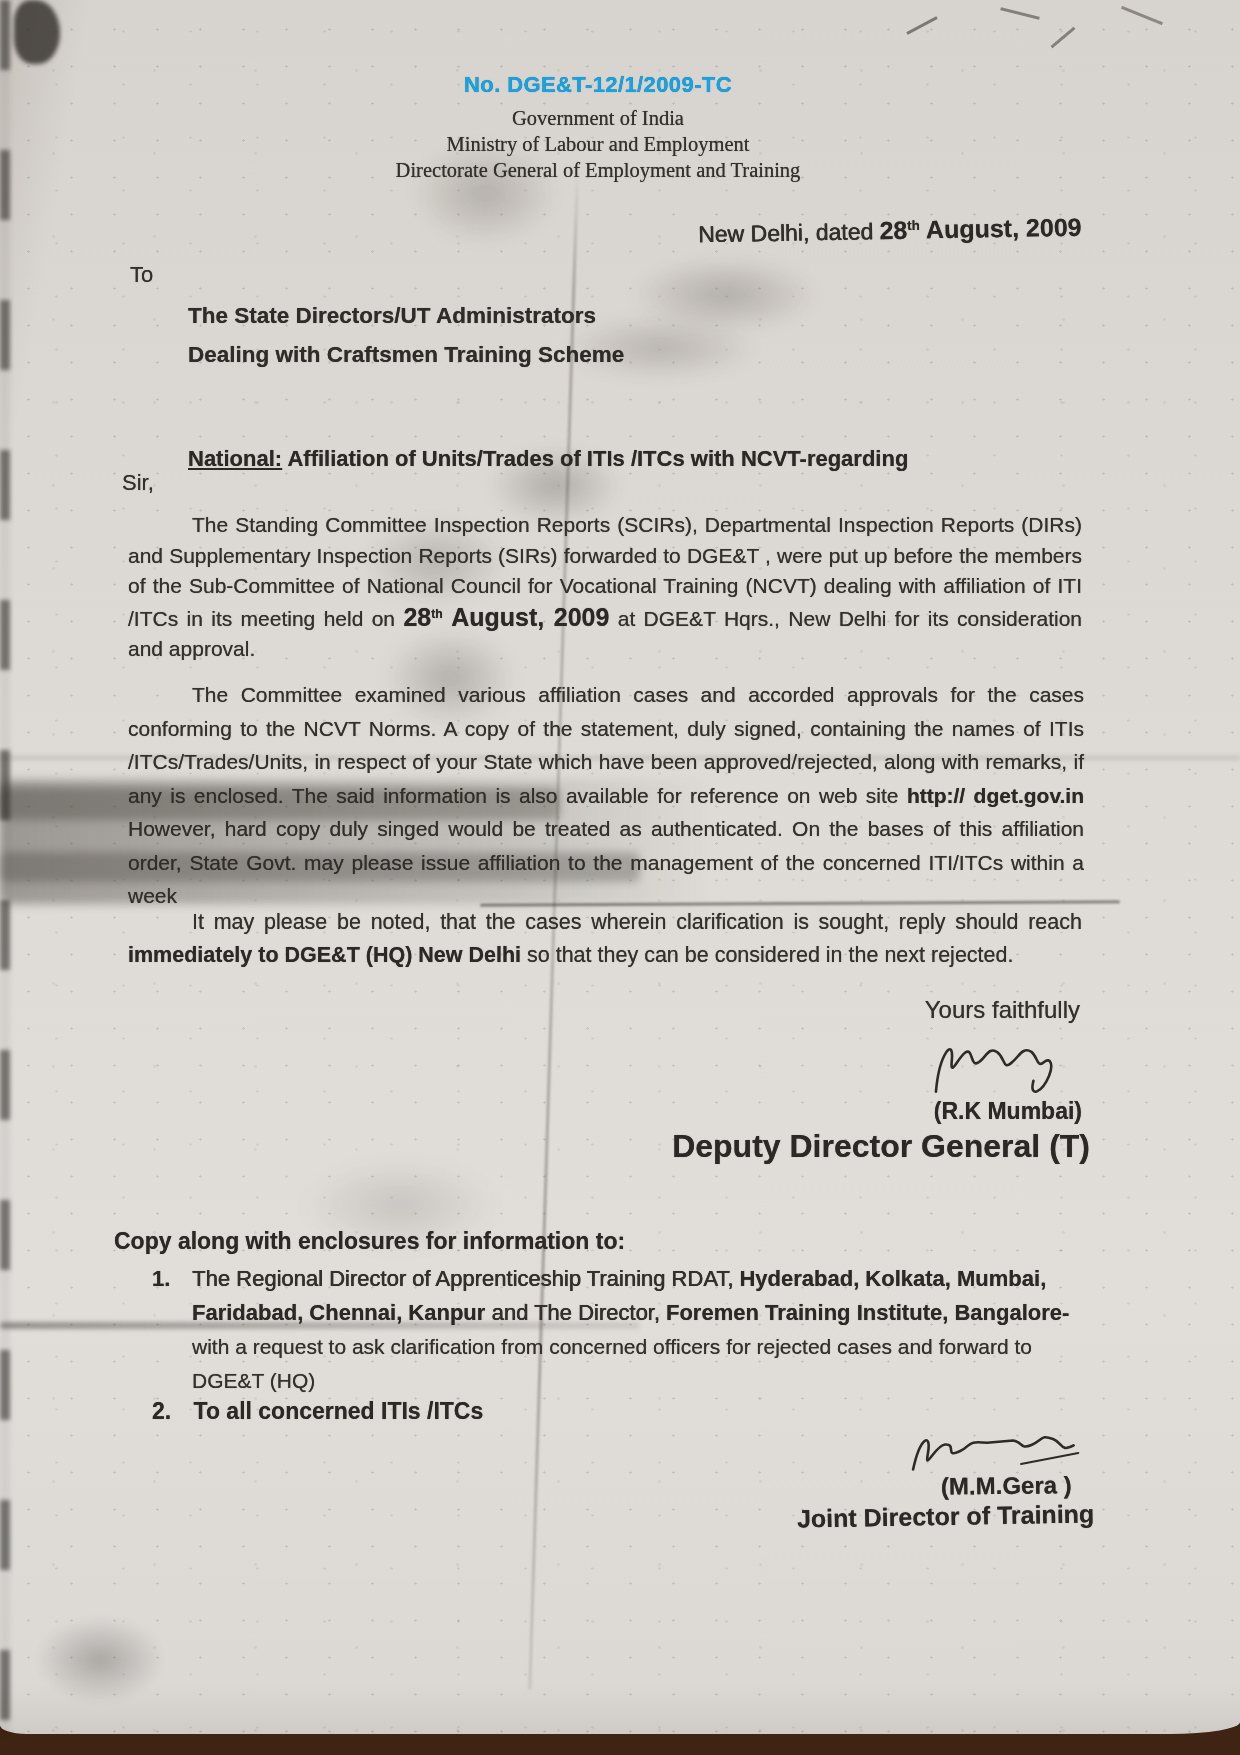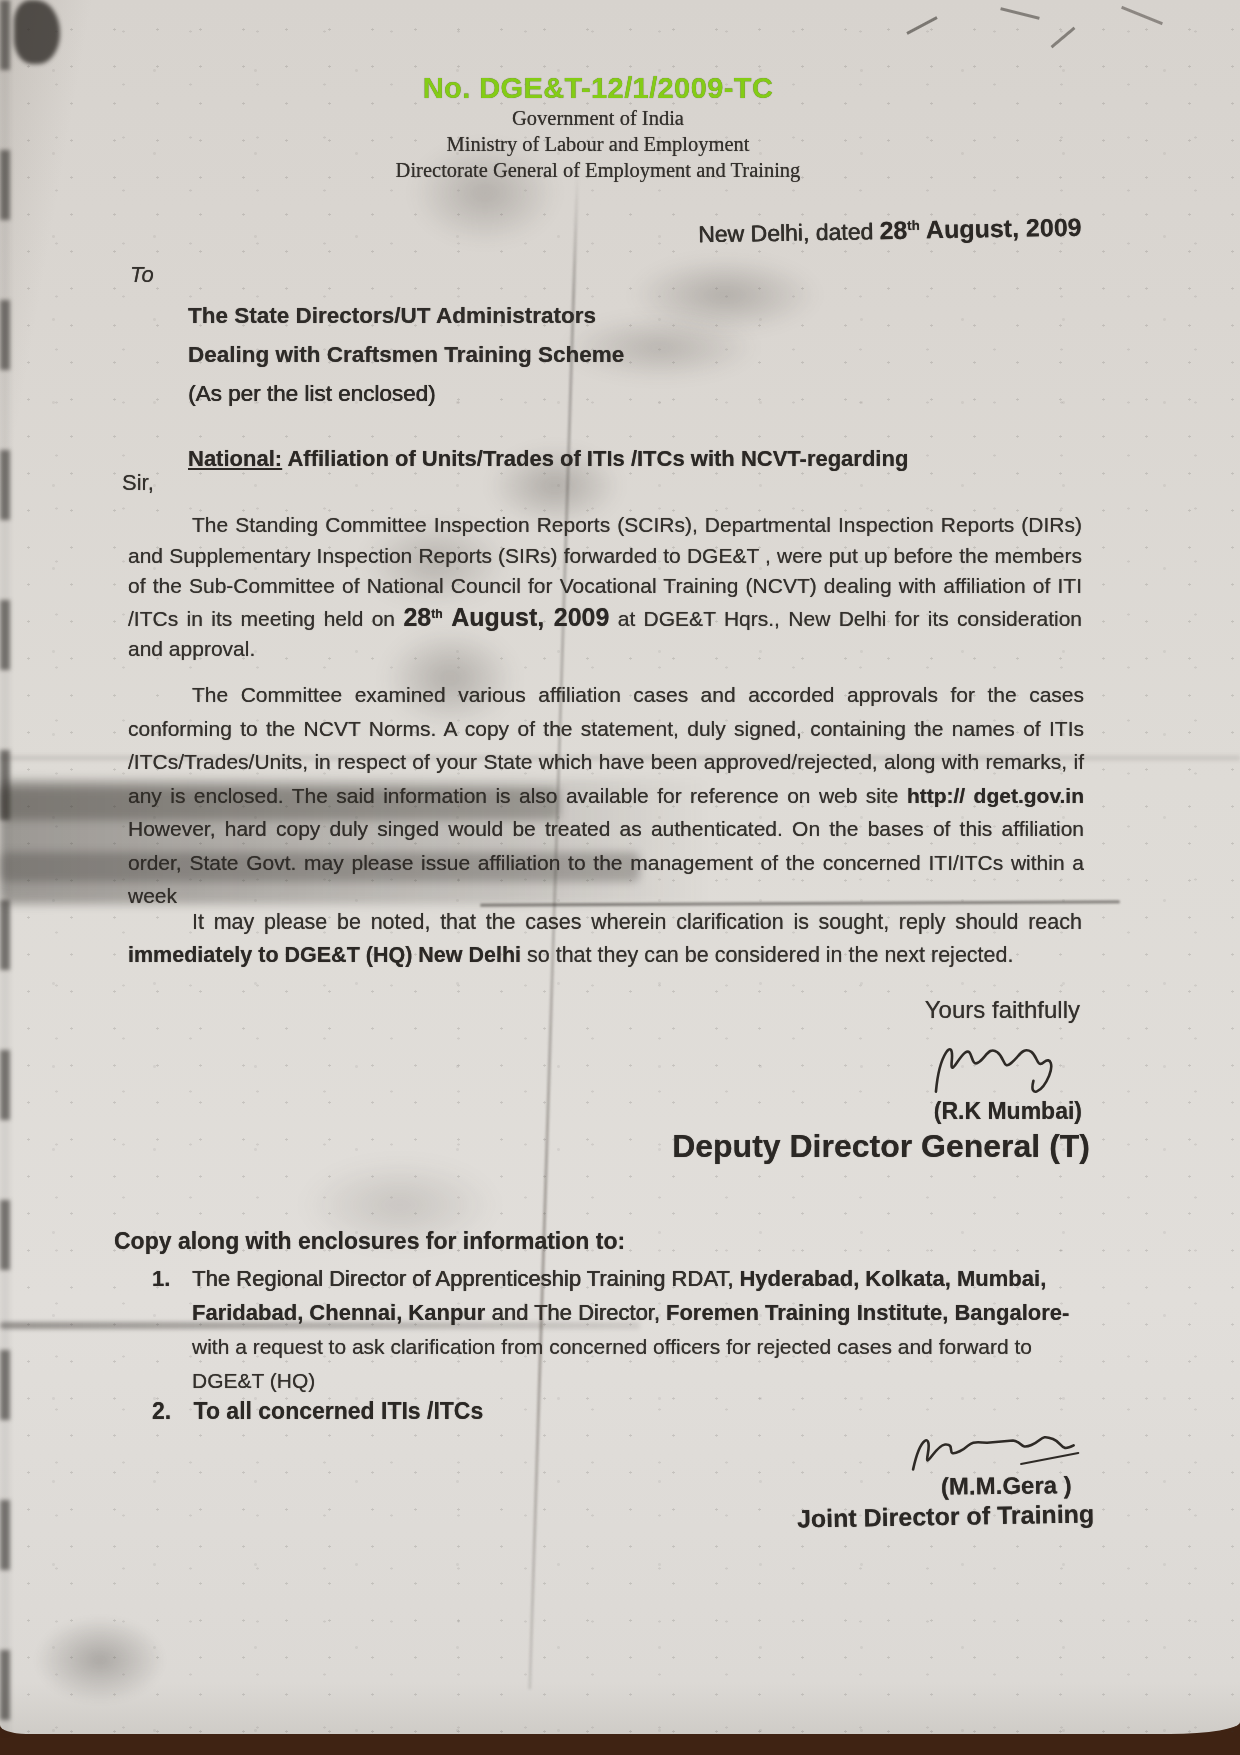--- a/index.html
+++ b/index.html
@@ -37,38 +37,37 @@
   .underline-link{}
   svg.sig{position:absolute;overflow:visible;}
   svg.sig path{fill:none;stroke:#2e2a26;stroke-linecap:round;stroke-linejoin:round;}
 </style>
 </head>
 <body>
 
 <div class="paper"></div>
 <div class="speckle"></div>
 
-<div class="txt center" style="top:72px;left:0;right:44px;font-size:29px;font-weight:700;letter-spacing:.4px;color:#84cc16;">No. DGE&amp;T-12/1/2009-TC</div>
+<div class="txt center" style="top:72px;left:0;right:44px;font-size:22px;font-weight:700;letter-spacing:.4px;color:#0ea5e9;">No. DGE&amp;T-12/1/2009-TC</div>
 
 <div class="txt center" style="top:105px;left:0;right:44px;font-size:20.5px;line-height:26px;font-family:Liberation Serif, serif;">
   <div>Government of India</div>
   <div>Ministry of Labour and Employment</div>
   <div>Directorate General of Employment and Training</div>
 </div>
 
 <div class="txt right" style="top:216px;right:158px;font-size:23px;transform:rotate(-1deg);">
   <span class="semi">New Delhi, dated </span><span class="b" style="font-size:25px;">28</span><sup class="b">th</sup><span class="b" style="font-size:25px;"> August, 2009</span>
 </div>
 
-<div class="txt" style="top:262px;left:130px;font-size:22px;font-style:italic;">To</div>
+<div class="txt" style="top:262px;left:130px;font-size:22px;">To</div>
 
 <div class="txt" style="top:296px;left:188px;font-size:22.5px;line-height:39px;font-weight:700;color:#2e2b28;">
   <div>The State Directors/UT Administrators</div>
   <div>Dealing with Craftsmen Training Scheme</div>
-  <div class="semi" style="font-weight:400;">(As per the list enclosed)</div>
 </div>
 
 <div class="txt" style="top:446px;left:188px;right:130px;font-size:22px;font-weight:700;color:#2b2825;">
   <span style="text-decoration:underline;">National:</span><span> Affiliation of Units/Trades of ITIs /ITCs with NCVT-regarding</span>
 </div>
 
 <div class="txt" style="top:470px;left:122px;font-size:22px;">Sir,</div>
 
 <div class="txt just" style="top:510px;left:128px;right:158px;font-size:21px;line-height:30.5px;text-indent:64px;">
   <span>The Standing Committee Inspection Reports (SCIRs), Departmental Inspection Reports (DIRs) and Supplementary Inspection Reports (SIRs) forwarded to DGE&amp;T , were put up before the members of the Sub-Committee of National Council for Vocational Training (NCVT) dealing with affiliation of ITI /ITCs in its meeting held on </span><span class="b" style="font-size:25px;">28</span><sup class="b">th</sup><span class="b" style="font-size:25px;"> August, 2009</span><span> at DGE&amp;T Hqrs., New Delhi for its consideration and approval.</span>

